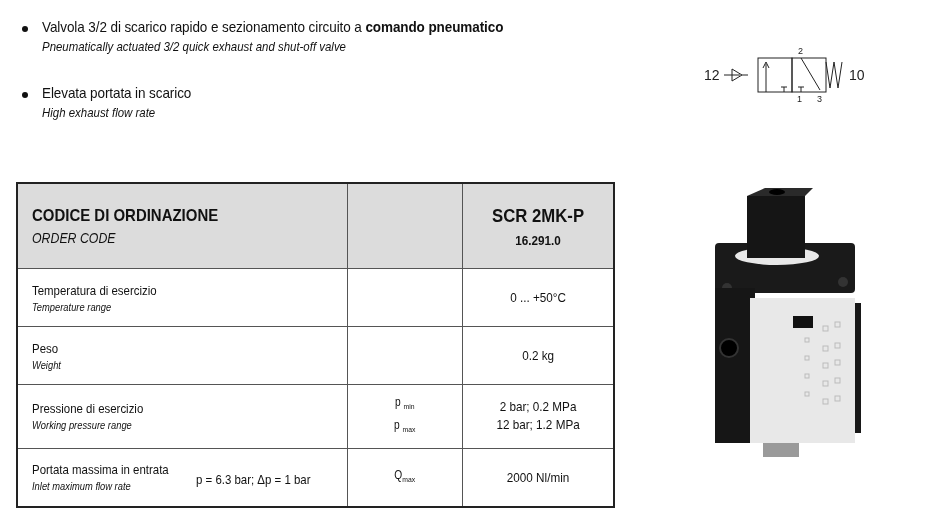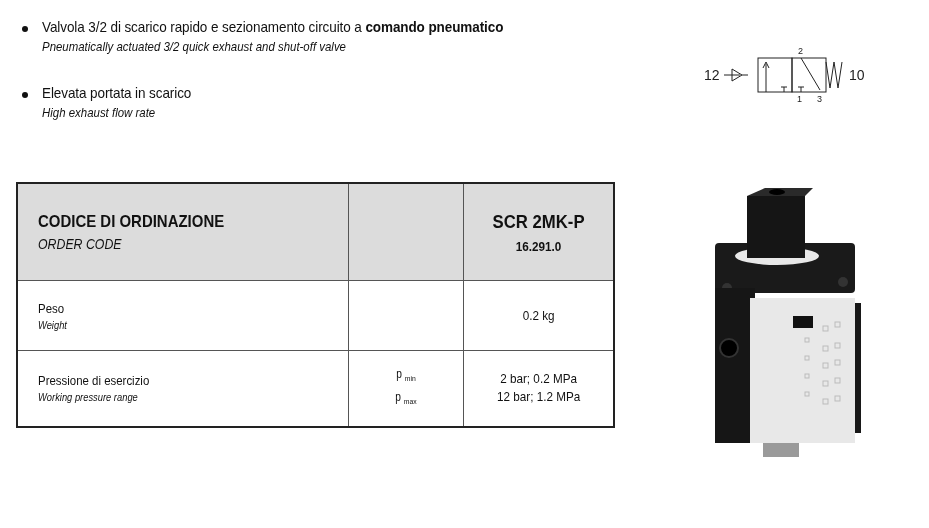--- a/index.html
+++ b/index.html
@@ -7,21 +7,21 @@
            font-family: "Liberation Sans", sans-serif; color: #111; }
     .bullet-block { position: absolute; left: 22px; }
     .bullet-dot { position: absolute; left: 0; top: 8px; width: 6px; height: 6px; border-radius: 50%; background: #111; }
     .bl-main { position: absolute; left: 20px; top: 0; font-size: 15px; white-space: nowrap; transform: scaleX(0.9); transform-origin: left top; letter-spacing: -0.1px; }
     .bl-sub { position: absolute; left: 20px; top: 21px; font-size: 13px; font-style: italic; white-space: nowrap; transform: scaleX(0.88); transform-origin: left top; }
     .bl-main b { font-weight: bold; }
 
     .symbol { position: absolute; left: 700px; top: 40px; width: 190px; height: 70px; }
 
     table.spec { position: absolute; left: 16px; top: 182px; border-collapse: collapse; width: 599px; }
-    table.spec td { border: 1.5px solid #555; padding: 14px; vertical-align: middle; }
+    table.spec td { border: 1.5px solid #555; padding: 8px; vertical-align: middle; }
     table.spec { border: 2px solid #222; }
     .hdr td { background: #dcdcdc; height: 68px; }
     .c1 { width: 334px; }
     .c2 { width: 113px; }
     .c3 { width: 148px; margin-left: 12px; }
     .row td { height: 41px; }
     .lab { position: relative; padding-left: 6px; }
     .lab-it { font-size: 13px; transform: scaleX(0.88); transform-origin: left top; white-space: nowrap; display: block; }
     .lab-en { font-size: 11px; font-style: italic; transform: scaleX(0.85); transform-origin: left top; white-space: nowrap; display: block; margin-top: 3px; }
     .hdr-it { font-size: 17px; font-weight: bold; transform: scaleX(0.88); transform-origin: left top; display: block; white-space: nowrap; }
@@ -85,20 +85,32 @@
     </div>
         </td>
     <td class="c2"></td>
     <td class="c3">
       <span class="val-hdr1">SCR 2MK-P</span>
       <span class="val-hdr2">16.291.0</span>
     </td>
   </tr>
 
 
+  <tr class="row">
+    <td>
+          <div class="lab">
+      <span class="lab-it">Temperatura di esercizio</span>
+      <span class="lab-en">Temperature range</span>
+    </div>
+        </td>
+    <td></td>
+    <td>
+          <div class="val">0 ... +50°C</div>
+        </td>
+  </tr>
 
   <tr class="row">
     <td>
           <div class="lab">
       <span class="lab-it">Peso</span>
       <span class="lab-en">Weight</span>
     </div>
         </td>
     <td></td>
     <td>
@@ -120,20 +132,35 @@
     </div>
         </td>
     <td>
           <div class="val2">
       <div>2 bar; 0.2 MPa</div>
       <div>12 bar; 1.2 MPa</div>
     </div>
         </td>
   </tr>
 
+  <tr class="row">
+    <td>
+          <div class="lab">
+      <span class="lab-it">Portata massima in entrata</span>
+      <span class="lab-en">Inlet maximum flow rate</span>
+      <span class="cond">p = 6.3 bar; Δp = 1 bar</span>
+    </div>
+        </td>
+    <td>
+          <div class="sym"><span>Q</span><sub>max</sub></div>
+        </td>
+    <td>
+          <div class="val">2000 Nl/min</div>
+        </td>
+  </tr>
 
 </tbody>
   </table>
 
 <div class="product">
   <svg width="160" height="290" viewBox="0 0 160 290">
 
     <rect x="42" y="8" width="58" height="62" fill="#151515"></rect>
     <polygon points="42,8 60,0 108,0 100,8" fill="#2a2a2a"></polygon>
     <ellipse cx="72" cy="4" rx="8" ry="3" fill="#000"></ellipse>

